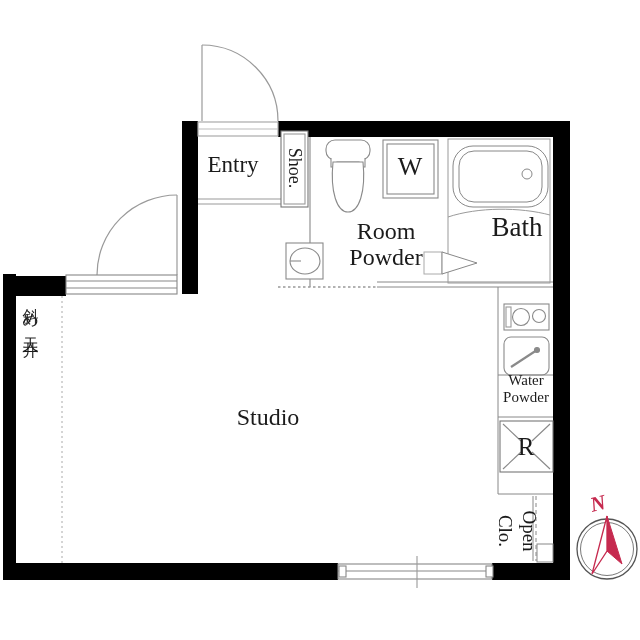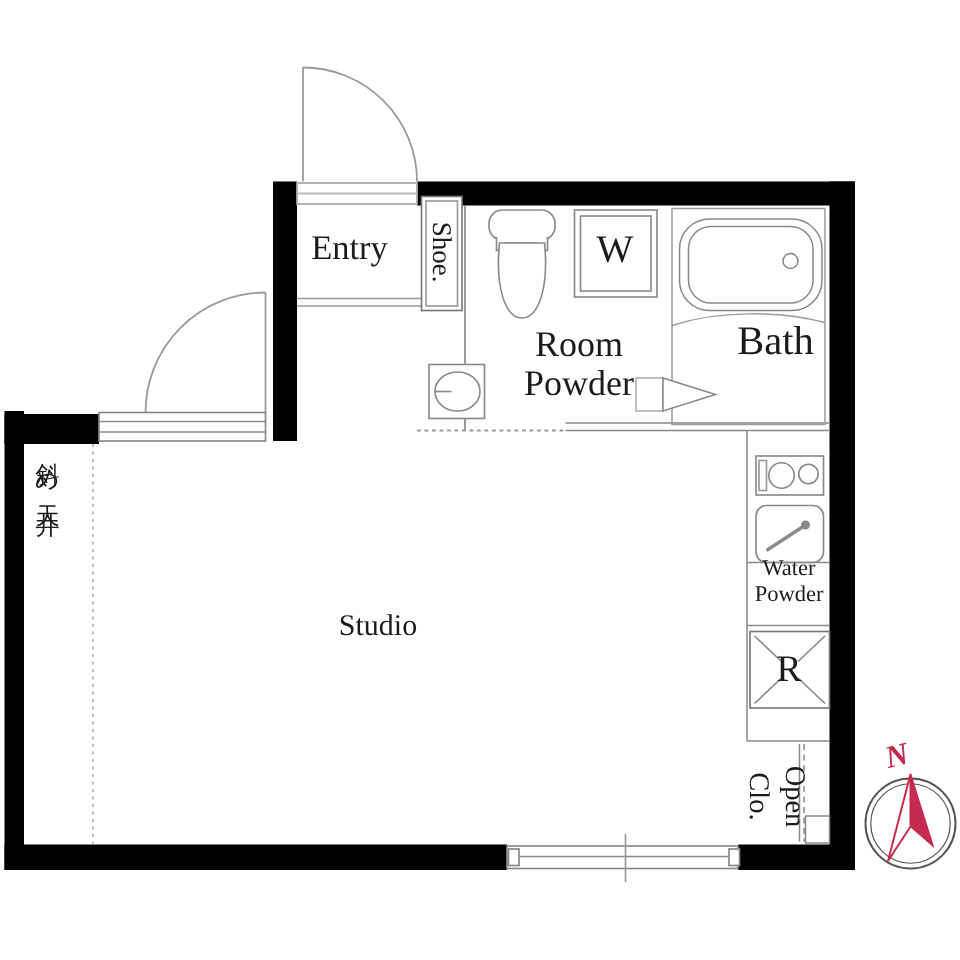--- a/index.html
+++ b/index.html
@@ -145,21 +145,21 @@
 
   <div class="lbl" style="left:410px;top:167px;font-size:26px;">W</div>
 
   <div class="lbl" style="left:386px;top:244px;font-size:24px;">
     <div>Room</div>
     <div>Powder</div>
   </div>
 
   <div class="lbl" style="left:517px;top:228px;font-size:27px;">Bath</div>
 
-  <div class="lbl" style="left:252px;top:417px;font-size:20px;line-height:1.2;">
+  <div class="lbl" style="left:268px;top:417px;font-size:24px;line-height:1.2;">
     <div>Studio</div>
   </div>
 
 
   <div class="lbl vert" style="left:22px;top:296px;font-size:16px;">斜め天井</div>
 
   <div class="lbl" style="left:526px;top:388px;font-size:15px;">
     <div>Water</div>
     <div>Powder</div>
   </div>

